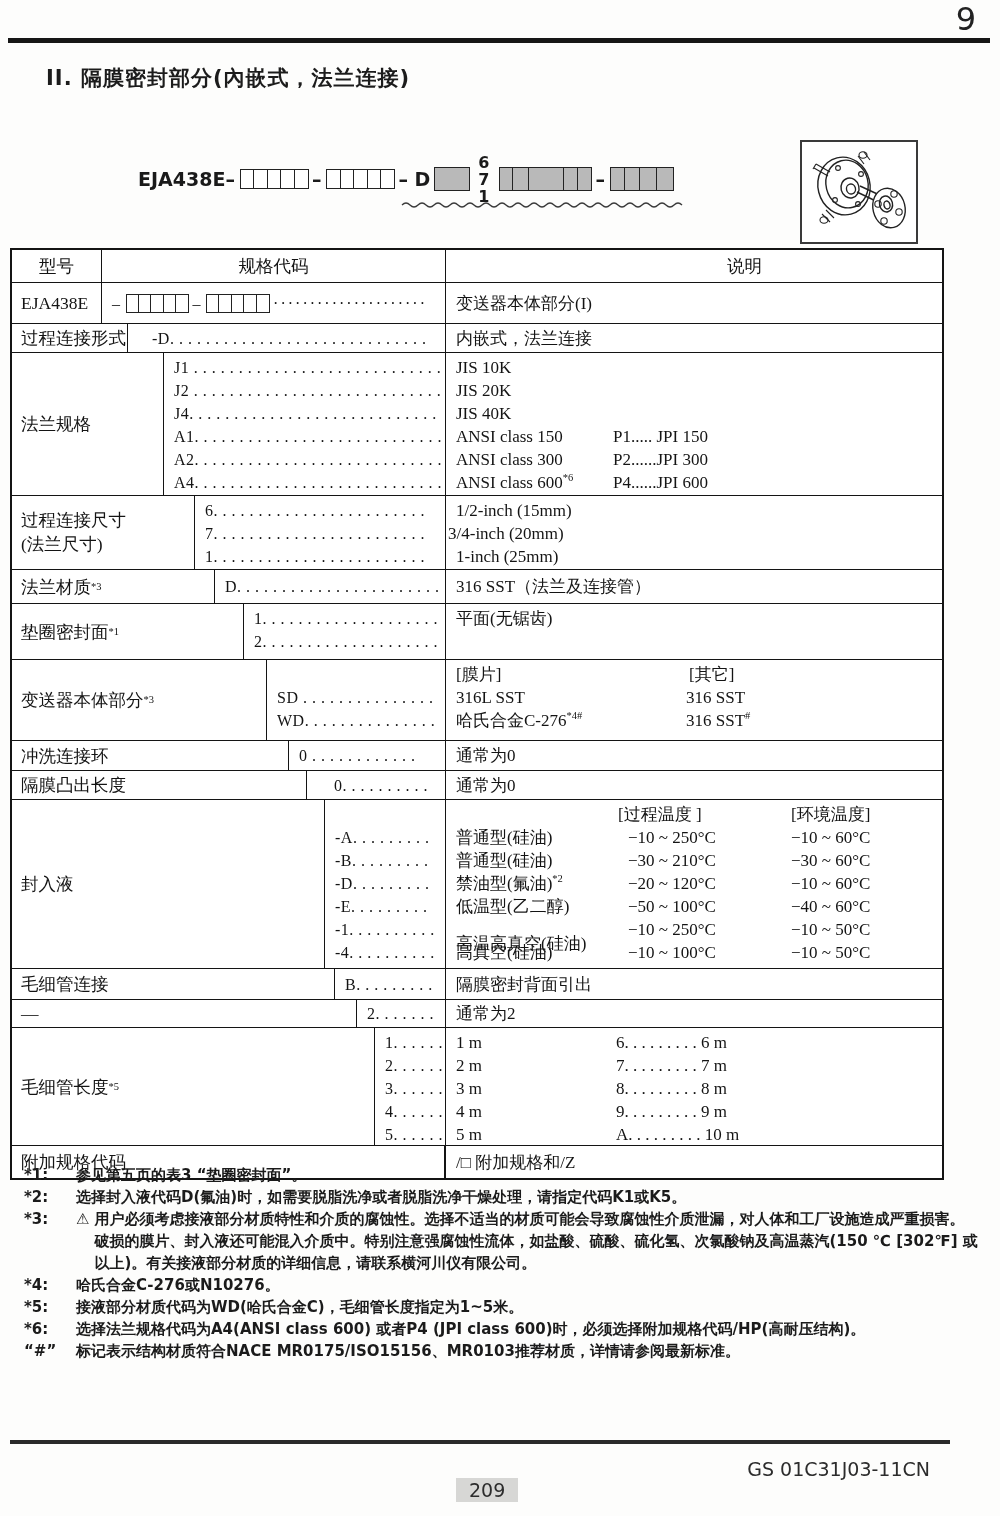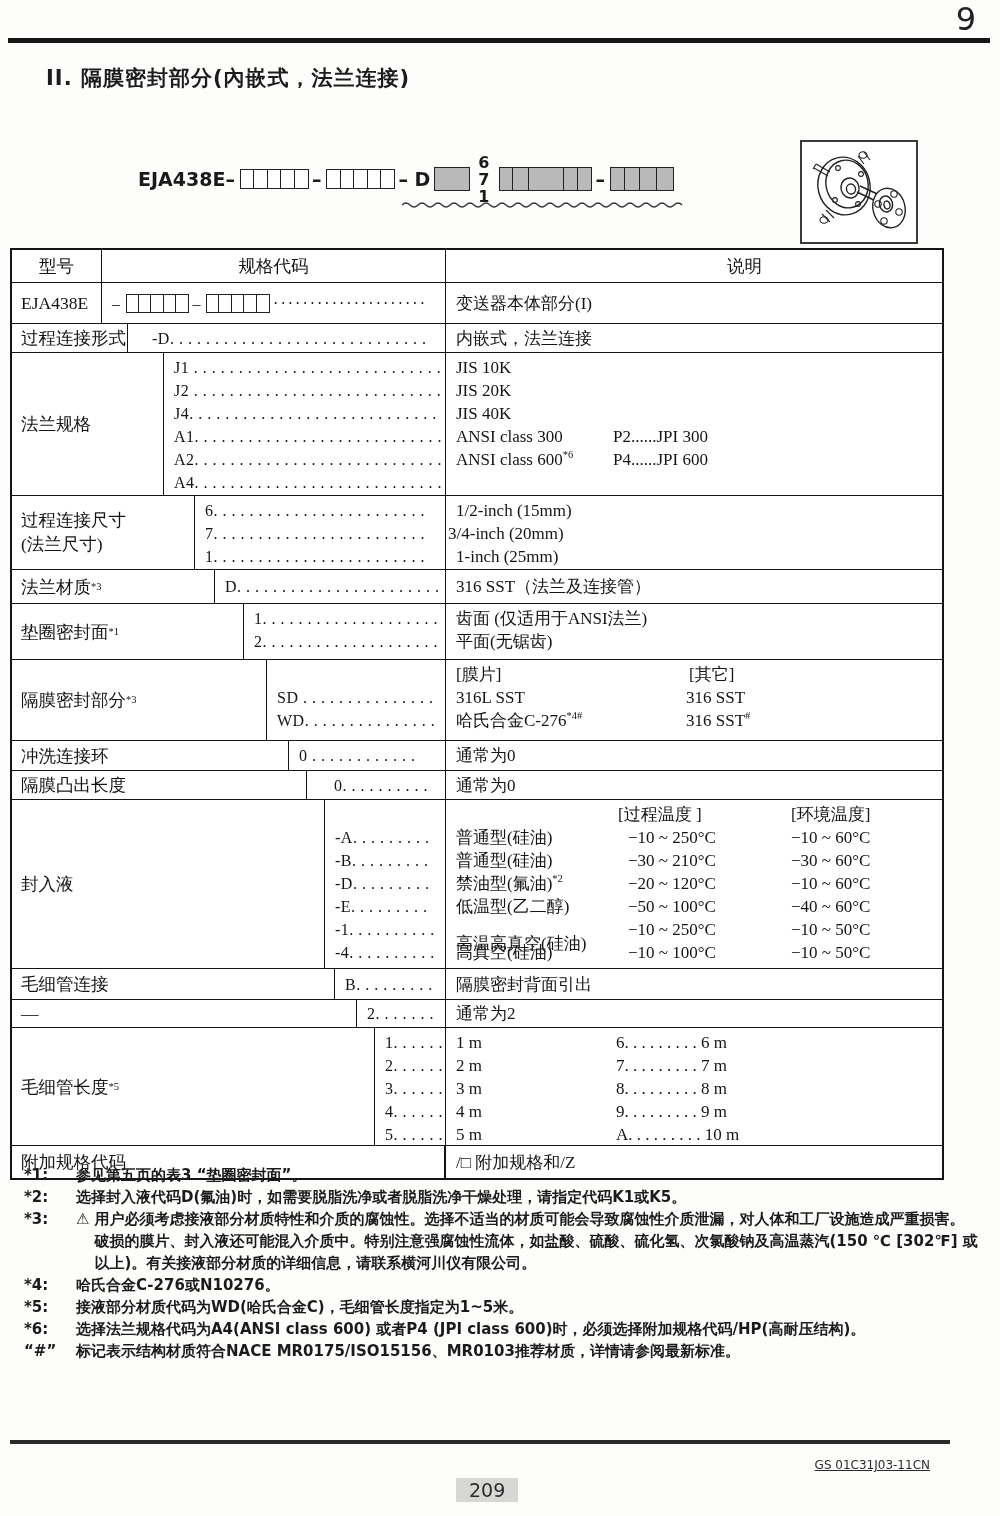--- a/index.html
+++ b/index.html
@@ -53,22 +53,22 @@
   .fns{position:absolute;left:24px;top:1164px;width:954px;
         font-family:"DejaVu Sans","Liberation Sans",sans-serif;font-size:15px;
         font-weight:600;line-height:22px;color:#1b1b1b;}
   .fn{display:flex;align-items:flex-start;}
   .fn-id{width:52px;flex:none;}
   .fn-warn{flex:none;margin-right:5px;font-size:15px;}
   .fn-text{flex:1;}
 
   
   .botrule{position:absolute;left:10px;top:1440px;width:940px;height:4px;background:#2a2a2a;}
-  .docnum{position:absolute;right:70px;top:1458px;font-size:12px;
-        font-family:"DejaVu Sans","Liberation Sans",sans-serif;color:#2c2c2c;text-decoration:underline;}
+  .docnum{position:absolute;right:70px;top:1458px;font-size:19px;
+        font-family:"DejaVu Sans","Liberation Sans",sans-serif;color:#2c2c2c;}
   .pagenum-bottom{position:absolute;left:456px;top:1478px;background:#d7d7d5;
         padding:1px 13px;font-size:19px;font-family:"DejaVu Sans","Liberation Sans",sans-serif;
         color:#2c2c2c;}
 </style>
 </head>
 <body>
 
 <div class="page">
 
   <div class="pagenum-top">9</div>
@@ -228,20 +228,24 @@
           <div class="dline">
             <span class="dspan" style="left: 10px;"><span>JIS 10K</span></span>
           </div>
           <div class="dline">
             <span class="dspan" style="left: 10px;"><span>JIS 20K</span></span>
           </div>
           <div class="dline">
             <span class="dspan" style="left: 10px;"><span>JIS 40K</span></span>
           </div>
           <div class="dline">
+            <span class="dspan" style="left: 10px;"><span>ANSI class 150</span></span>
+            <span class="dspan" style="left: 167px;"><span>P1..... JPI 150</span></span>
+          </div>
+          <div class="dline">
             <span class="dspan" style="left: 10px;"><span>ANSI class 300</span></span>
             <span class="dspan" style="left: 167px;"><span>P2......JPI 300</span></span>
           </div>
           <div class="dline">
             <span class="dspan" style="left: 10px;"><span>ANSI class 600</span><sup>*6</sup></span>
             <span class="dspan" style="left: 167px;"><span>P4......JPI 600</span></span>
           </div>
         </div>
       </div>
       <div class="t-row" style="height: 73px;">
@@ -281,30 +285,27 @@
         <div class="cell cell-label" style="width: 232px;">
           <span>垫圈密封面</span>
           <sup>*1</sup>
         </div>
         <div class="cell cell-codes padtop" style="left: 232px; width: 201px;">
           <div class="cline">1. . . . . . . . . . . . . . . . . . . .</div>
           <div class="cline">2. . . . . . . . . . . . . . . . . . . .</div>
         </div>
         <div class="cell cell-desc padtop">
           <div class="dline">
-            <span class="dspan" style="left: 10px;"><span>齿面 (仅适用于ANSI法兰)</span></span>
-          </div>
-          <div class="dline">
             <span class="dspan" style="left: 10px;"><span>平面(无锯齿)</span></span>
           </div>
         </div>
       </div>
       <div class="t-row" style="height: 80px;">
         <div class="cell cell-label" style="width: 255px;">
-          <span>隔膜密封部分</span>
+          <span>变送器本体部分</span>
           <sup>*3</sup>
         </div>
         <div class="cell cell-codes padtop" style="left: 255px; width: 178px;">
           <div class="cline"></div>
           <div class="cline">SD . . . . . . . . . . . . . . .</div>
           <div class="cline">WD. . . . . . . . . . . . . . .</div>
         </div>
         <div class="cell cell-desc padtop">
           <div class="dline">
             <span class="dspan" style="left: 10px;"><span>[膜片]</span></span>

